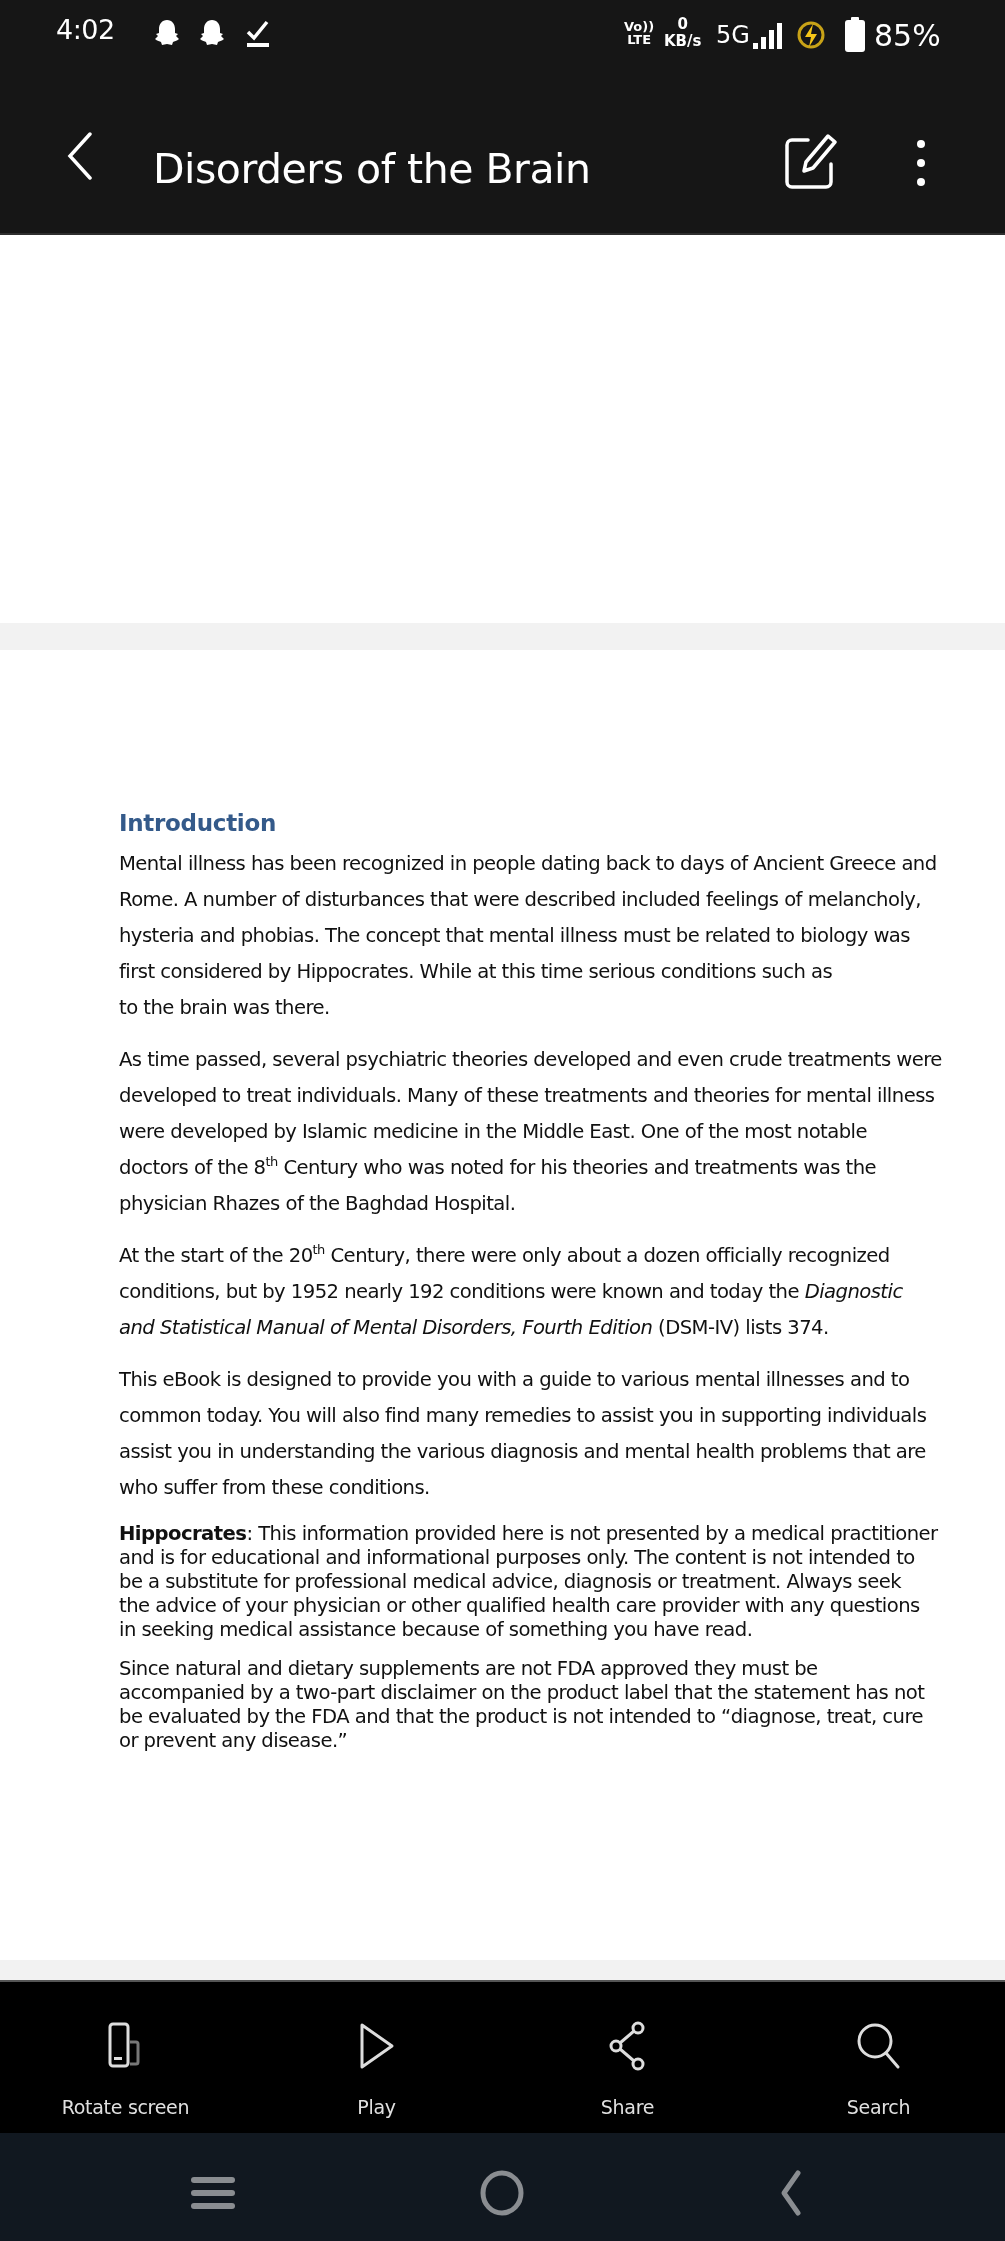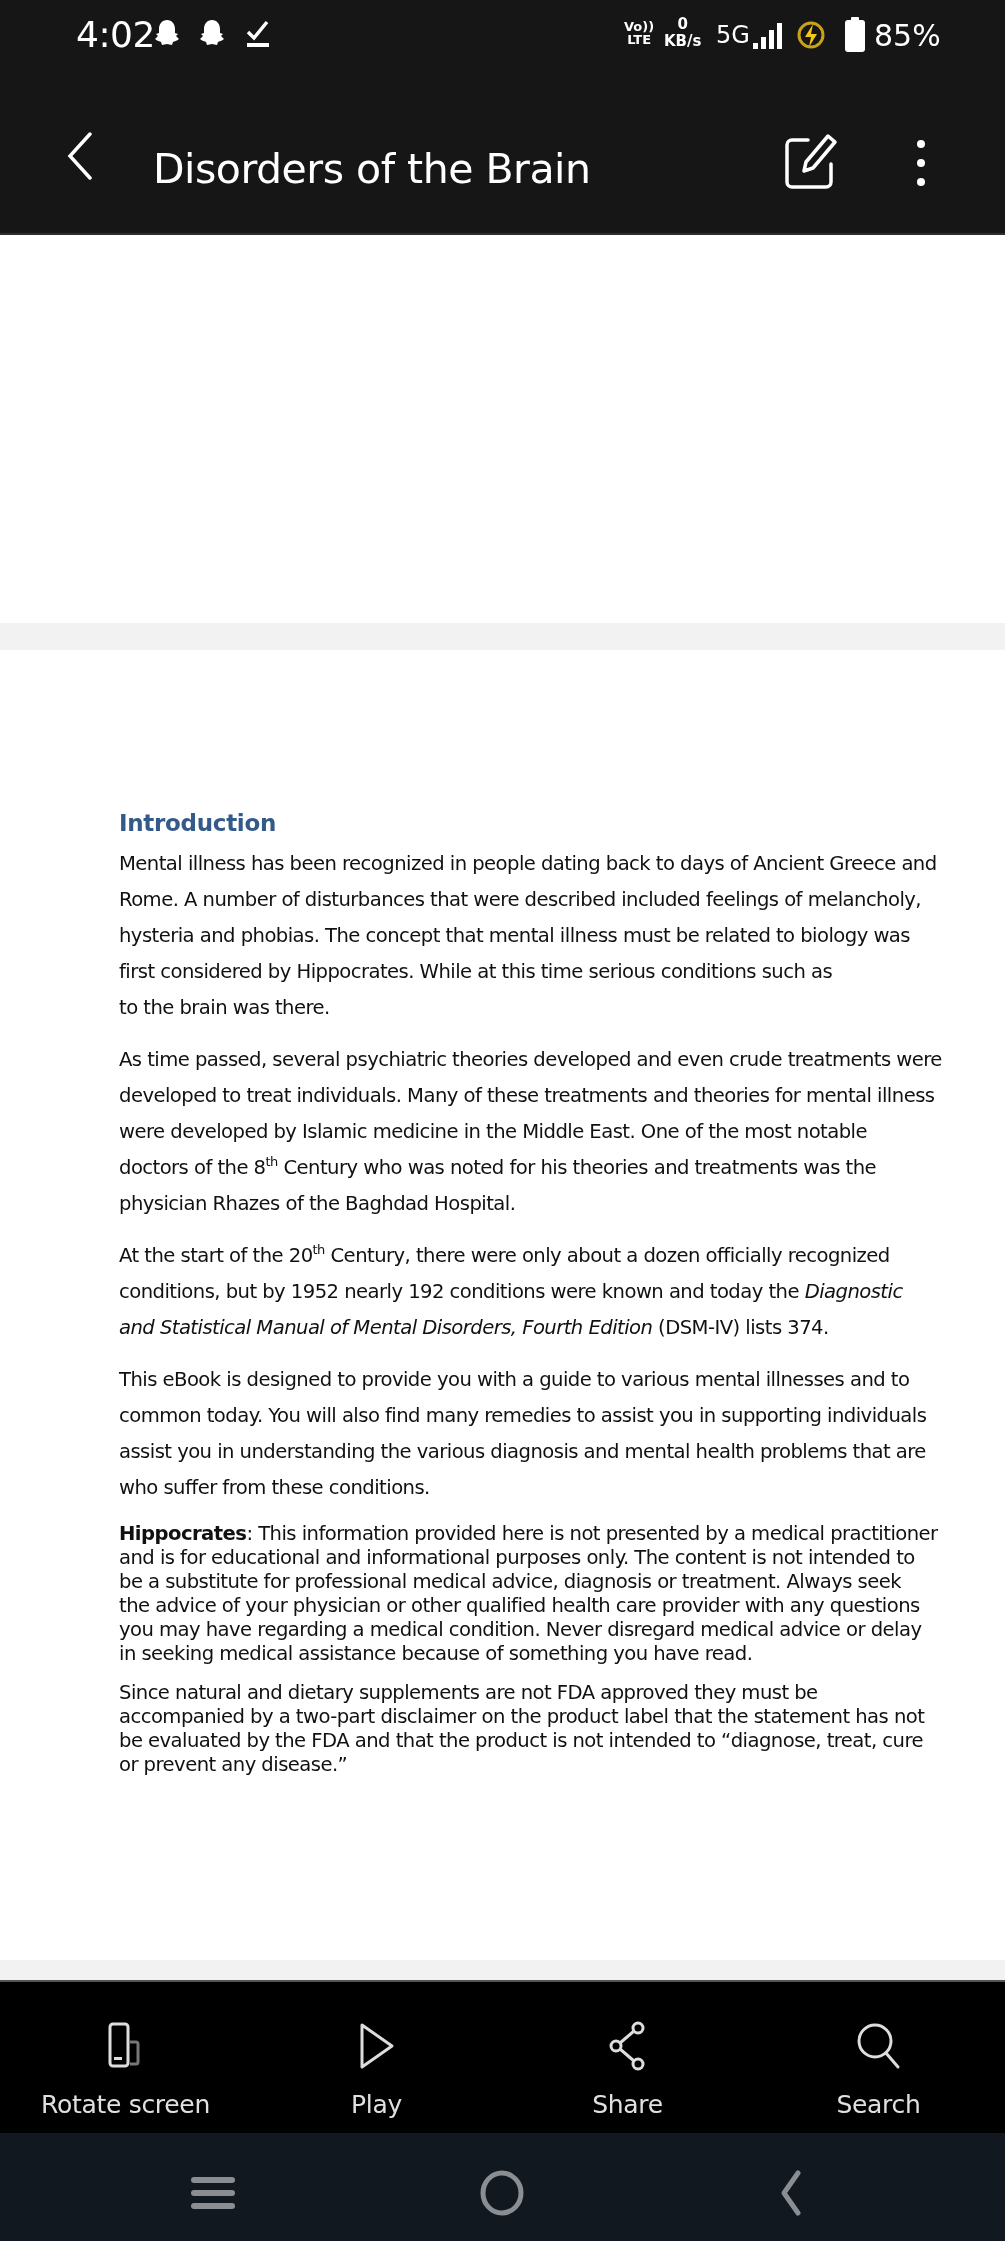--- a/index.html
+++ b/index.html
@@ -1,21 +1,21 @@
 <!DOCTYPE html>
 <html><head>
 <meta charset="utf-8">
 <style>
   * { box-sizing: border-box; margin: 0; padding: 0; }
   html, body { width: 1005px; height: 2241px; overflow: hidden; background: #f2f2f2; }
   body { position: relative; font-family: "Liberation Sans", sans-serif; }
 
   
   .status-bar { position: absolute; left: 0; top: 0; width: 1005px; height: 70px; background: #161616; color: #fff; }
-  .status-time { position: absolute; left: 76px; top: 14px; font-size: 36px; font-family: "DejaVu Sans", sans-serif; letter-spacing: -0.5px; }
+  .status-time { position: absolute; left: 56px; top: 14px; font-size: 27px; font-family: "DejaVu Sans", sans-serif; letter-spacing: -0.5px; }
   .sb-icon { position: absolute; top: 18px; }
   .snap1 { left: 152px; }
   .snap2 { left: 197px; }
   .check { left: 245px; top: 18px; }
   .volte { position: absolute; left: 624px; top: 20px; font-size: 13px; font-weight: bold; line-height: 13px; text-align: center; font-family: "DejaVu Sans", sans-serif; }
   .kbs { position: absolute; left: 664px; top: 16px; font-size: 15px; font-weight: bold; line-height: 17px; text-align: center; font-family: "DejaVu Sans", sans-serif; }
   .fiveg { position: absolute; left: 716px; top: 21px; font-size: 24px; font-family: "DejaVu Sans", sans-serif; }
   .signal { position: absolute; left: 753px; top: 22px; }
   .charge { position: absolute; left: 796px; top: 20px; }
   .battery { position: absolute; left: 844px; top: 17px; }
@@ -38,21 +38,21 @@
   .para .line { display: block; }
   .para.tight { line-height: 24px; margin-bottom: 15px; }
   .para sup { font-size: 13px; vertical-align: 8px; line-height: 0; }
   .para em { font-style: italic; text-align: center; }
   .para b { font-weight: bold; }
 
   
   .bottom-toolbar { position: absolute; left: 0; top: 1980px; width: 1005px; height: 153px; background: #000; border-top: 2px solid #555; }
   .tb-item { position: absolute; top: 34px; width: 251px; text-align: center; cursor: pointer; }
   .tb-item .tb-icon { height: 60px; display: flex; justify-content: center; align-items: center; }
-  .tb-item .tb-label { color: #e0e0e0; font-size: 25px; margin-top: 14px; font-family: "DejaVu Sans", sans-serif; letter-spacing: -0.3px; }
+  .tb-item .tb-label { color: #e0e0e0; font-size: 19px; margin-top: 20px; font-family: "DejaVu Sans", sans-serif; letter-spacing: -0.3px; }
   .tb-rotate { left: 0; }
   .tb-play { left: 251px; }
   .tb-share { left: 502px; }
   .tb-search { left: 753px; }
 
   
   .nav-bar { position: absolute; left: 0; top: 2133px; width: 1005px; height: 108px; background: #111820; }
   .nav-btn { position: absolute; top: 30px; width: 60px; height: 60px; cursor: pointer; display: flex; justify-content: center; align-items: center; }
   .nav-recents { left: 183px; }
   .nav-home { left: 472px; }
@@ -155,21 +155,20 @@
         <span class="line">common today.  You will also find many remedies to assist you in supporting individuals</span>
         <span class="line">assist you in understanding the various diagnosis and mental health problems that are</span>
         <span class="line">who suffer from these conditions.</span>
       </div>
 
       <div class="para tight">
         <span class="line"><b>Hippocrates</b><span>: This information provided here is not presented by a medical practitioner</span></span>
         <span class="line">and is for educational and informational purposes only.  The content is not intended to</span>
         <span class="line">be a substitute for professional medical advice, diagnosis or treatment.  Always seek</span>
         <span class="line">the advice of your physician or other qualified health care provider with any questions</span>
-        <span class="line">you may have regarding a medical condition.  Never disregard medical advice or delay</span>
         <span class="line">in seeking medical assistance because of something you have read.</span>
       </div>
 
       <div class="para tight">
         <span class="line">Since natural and dietary supplements are not FDA approved they must be</span>
         <span class="line">accompanied by a two-part disclaimer on the product label that the statement has not</span>
         <span class="line">be evaluated by the FDA and that the product is not intended to “diagnose, treat, cure</span>
         <span class="line">or prevent any disease.”</span>
       </div>
     </div>

